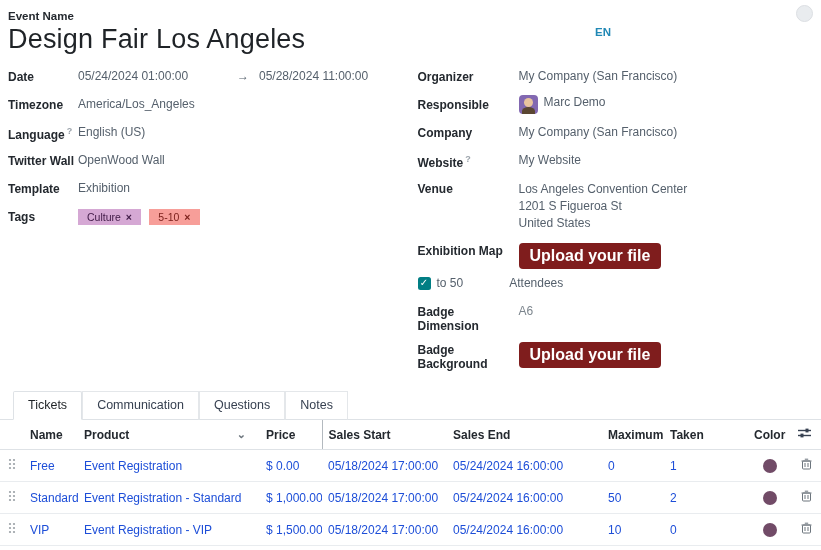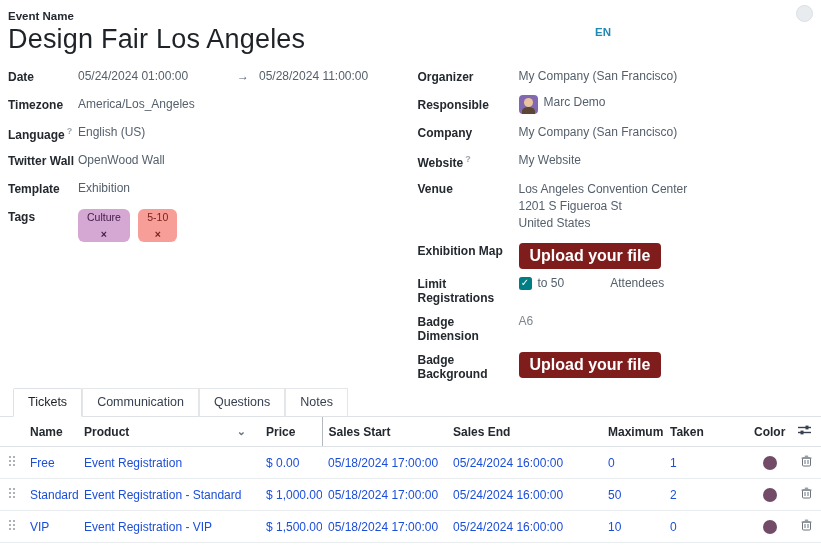--- a/index.html
+++ b/index.html
@@ -27,22 +27,22 @@
   .gcol.right .flabel { flex:0 0 101px; }
   .fvalue { color:#55606c; }
   .fvalue.muted { color:#7c858d; }
   sup.help { color:#9aa2aa; font-size:9px; font-weight:700; margin-left:2px; }
   .date-start { width:159px; }
   .date-arrow { width:22px; color:#55606c; }
   .venue-lines div { line-height:17px; }
   .frow.venue { margin-bottom:11px; }
 
   
-  .tag { display:inline-flex; align-items:center; gap:5px; border-radius:6px; padding:2px 9px;
-    font-size:10.5px; margin-right:5px; cursor:pointer;flex-direction:column; }
+  .tag { display:inline-flex; align-items:center; gap:5px; border-radius:0; padding:2px 9px;
+    font-size:10.5px; margin-right:5px; cursor:pointer; }
   .tag .x { font-weight:700; cursor:pointer; }
   .tag.t0 { background:#d5a8d4; color:#3f1946; }
   .tag.t1 { background:#f79e99; color:#7c221d; }
 
   
   .btn-upload { background:#7f1d1d; color:#fff; font-weight:700; font-size:16px; border:none;
     border-radius:4px; padding:4px 11px; cursor:pointer; font-family:inherit; }
   .frow.btnrow { margin-bottom:7px; }
 
   
@@ -55,21 +55,21 @@
   
   .avatar { width:19px; height:19px; border-radius:4px; background:#8268b1; display:inline-block;
     position:relative; margin-right:6px; vertical-align:middle; overflow:hidden; }
   .avatar::before { content:""; position:absolute; left:5px; top:3px; width:9px; height:9px;
     border-radius:50%; background:#e8c39e; }
   .avatar::after { content:""; position:absolute; left:3px; top:12px; width:13px; height:8px;
     border-radius:50% 50% 0 0; background:#5a4632; }
   .resp-wrap { display:flex; align-items:flex-start; margin-top:-2px; }
 
   
-  .tabs { display:flex; border-bottom:1px solid #dee2e6; padding-left:13px; }
+  .tabs { display:flex; border-bottom:1px solid #dee2e6; margin-top:13px; padding-left:13px; }
   .tab { padding:6px 14px 7px; font-size:12.5px; color:#374151; border:1px solid transparent;
     margin-bottom:-1px; cursor:pointer; background:transparent; }
   .tab.active { background:#fff; border-color:#dee2e6 #dee2e6 #fff; border-radius:2px 2px 0 0; color:#1f2327; }
   .tab.inactive { border-color:#e4e7ea; border-bottom-color:#dee2e6; background:#fff; }
 
   
   table.tickets { width:821px; border-collapse:collapse; table-layout:fixed; font-size:12px; }
   table.tickets th { font-weight:700; color:#24292f; text-align:left; padding:7px 6px; background:#fff;
     border-bottom:1px solid #dee2e6; white-space:nowrap; overflow:hidden; }
   table.tickets td { padding:8px 6px; color:#1d4ed8; border-bottom:1px solid #e9ecef; white-space:nowrap; overflow:hidden; }
@@ -161,21 +161,20 @@
           <div>Los Angeles Convention Center</div>
           <div>1201 S Figueroa St</div>
           <div>United States</div>
         </span>
       </div>
       <div class="frow btnrow">
         <span class="flabel">Exhibition Map</span>
         <button class="btn-upload">Upload your file</button>
       </div>
       <div class="frow">
-        <span class="flabel">Limit Registrations</span>
         <span class="limit-wrap">
           <span class="cb">✓</span>
           <span class="fvalue">to 50</span>
           <span class="fvalue limit-suffix">Attendees</span>
         </span>
       </div>
       <div class="frow">
         <span class="flabel">Badge Dimension</span>
         <span class="fvalue muted">A6</span>
       </div>

